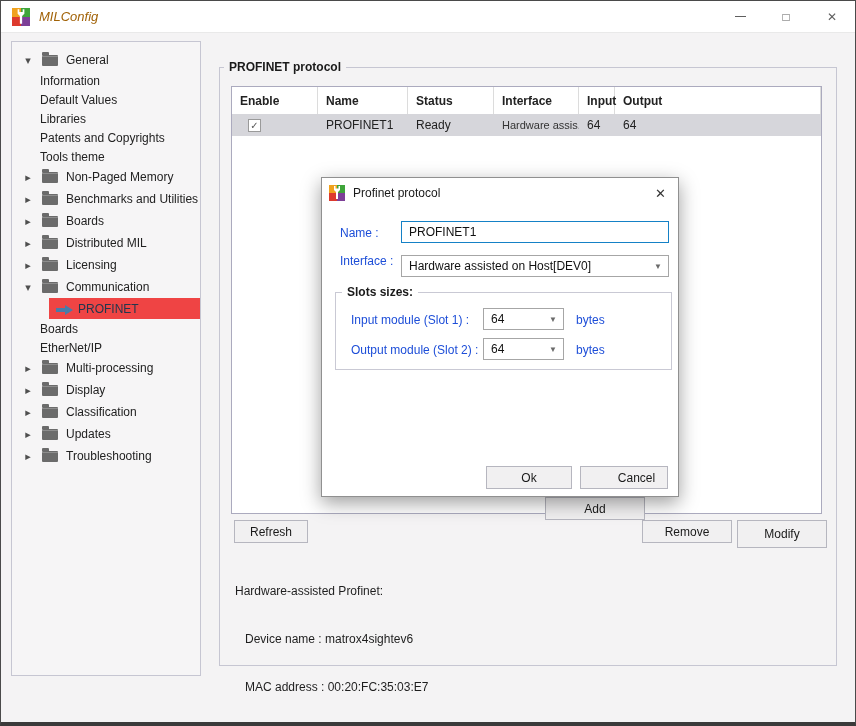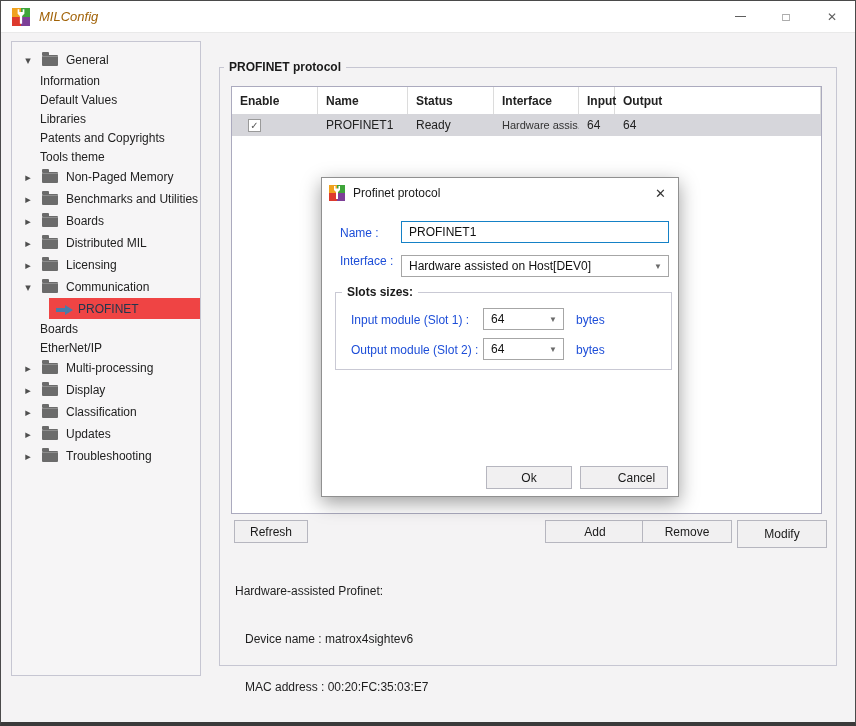--- a/index.html
+++ b/index.html
@@ -56,21 +56,21 @@
   .c0{ width:86px; flex:0 0 auto; } .c1{ width:90px; flex:0 0 auto; } .c2{ width:86px; flex:0 0 auto; }
   .c3{ width:85px; flex:0 0 auto; } .c4{ width:36px; flex:0 0 auto; } .c5{ flex:1; }
   .cell.iface{ font-size:11px; color:#333; }
   .checkbox{ width:13px; height:13px; background:#fff; border:1px solid #9a9a9a; margin-left:16px;
              display:flex; align-items:center; justify-content:center; font-size:10px; color:#5a5a5a; }
 
   .btn{ background:#f1f0f1; border:1px solid #b6b6bf; color:#1a1a1a; font-size:12px;
         font-family:"Liberation Sans",sans-serif; display:flex; align-items:center;
         justify-content:center; cursor:default; }
   .btn-refresh{ position:absolute; left:14px; top:452px; width:74px; height:23px; }
-  .btn-add{ position:absolute; left:325px; top:452px; width:100px; height:23px; }
+  .btn-add{ position:absolute; left:325px; top:429px; width:100px; height:23px; }
   .btn-remove{ position:absolute; left:422px; top:452px; width:90px; height:23px; }
   .btn-modify{ position:absolute; left:517px; top:452px; width:90px; height:28px; }
 
   .info{ position:absolute; left:15px; top:483px; font-size:12px; color:#1e1e1e;
          line-height:16px; white-space:pre; }
 
   
   .dialog{ position:absolute; left:320px; top:176px; width:358px; height:320px; background:#ffffff;
            border:1px solid #909090; box-shadow:0 6px 18px rgba(0,0,0,0.38); z-index:10; }
   .dlg-title{ height:30px; display:flex; align-items:center; }

